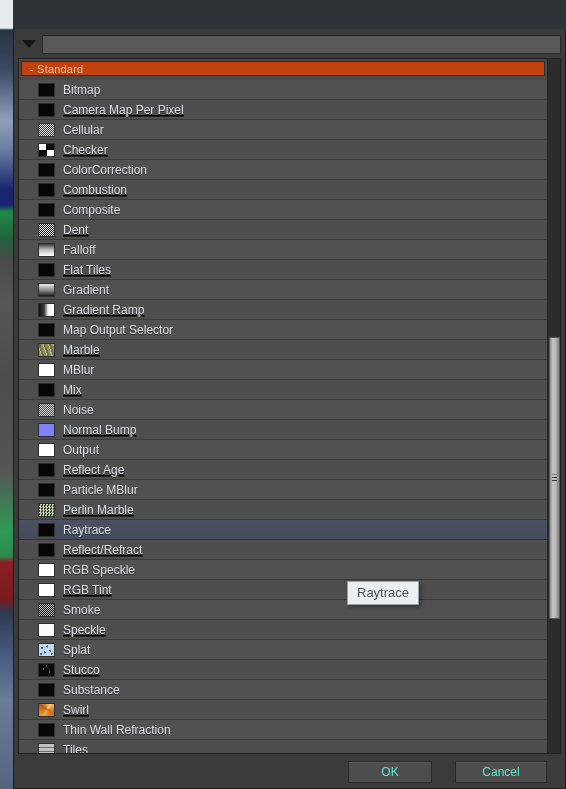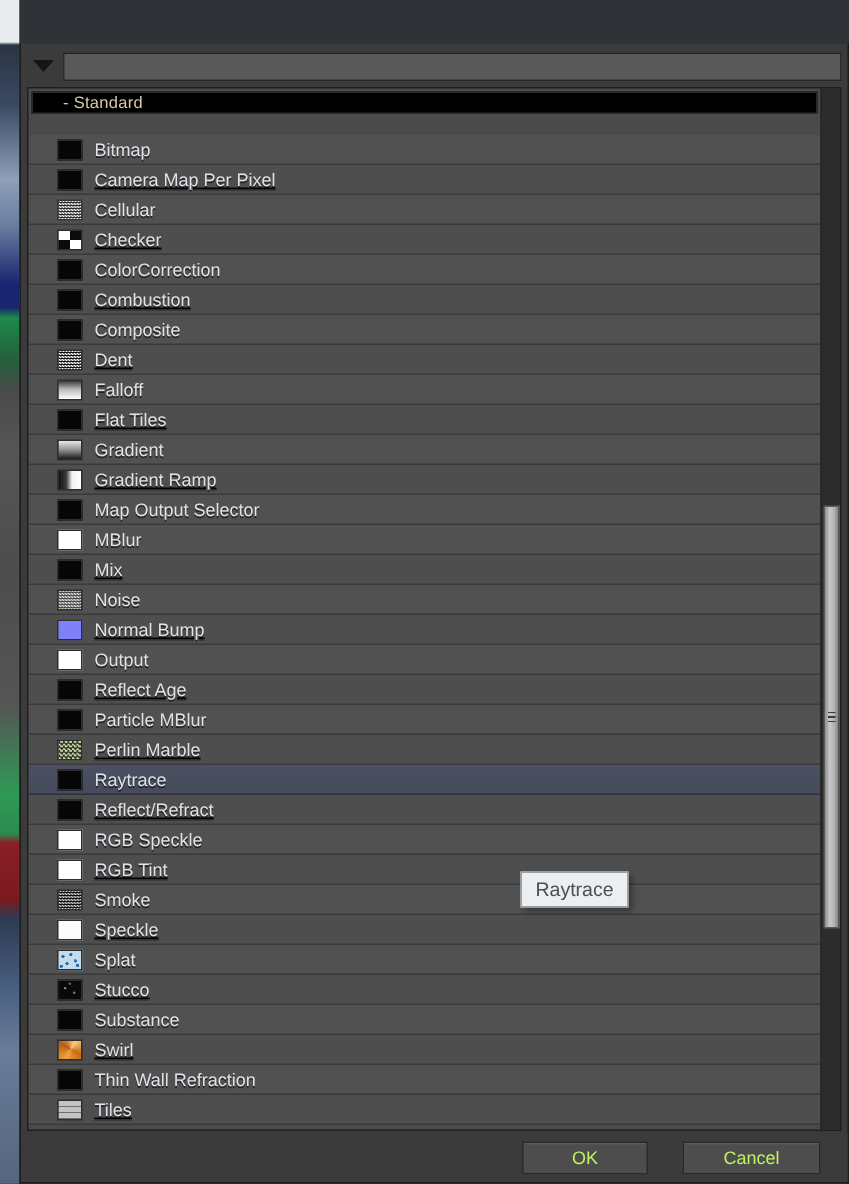--- a/index.html
+++ b/index.html
@@ -189,28 +189,28 @@
     overflow: hidden;
   }
   .list-scroll {
     position: absolute;
     left: 0; top: 0; right: 13px; bottom: 0;
     overflow: hidden;
     background: #4a4a4a;
   }
   .group-header {
     position: relative;
-    margin: 2px 2px 14px 2px;
+    margin: 2px 2px 4px 2px;
     height: 15px;
     line-height: 15px;
-    background: #000000;
+    background: #c2410c;
     border: 1px solid #2b2b2b;
     color: #dcc9a8;
     font-size: 11px;
-    padding-left: 20px;
+    padding-left: 8px;
     box-sizing: border-box;
     cursor: pointer;
     letter-spacing: 0.2px;
   }
   .rows {
     margin-top: 1px;
   }
   .row {
     position: relative;
     height: 20px;
@@ -362,21 +362,21 @@
     height: 33px;
     background: #3b3b3b;
   }
   .btn {
     position: absolute;
     top: 6px;
     height: 22px;
     background: #4d4d4d;
     border: 1px solid #2a2a2a;
     box-shadow: inset 0 1px 0 rgba(255,255,255,0.07);
-    color: #bef264;
+    color: #5eead4;
     font-size: 12px;
     font-family: "Liberation Sans", sans-serif;
     display: flex;
     align-items: center;
     justify-content: center;
     cursor: pointer;
     box-sizing: border-box;
   }
   .btn-ok     { right: 133px; width: 84px; }
   .btn-cancel { right: 18px;  width: 92px; }
@@ -449,20 +449,24 @@
               <div class="row-label">Gradient</div>
             </div>
             <div class="row alt">
               <div class="sw sw-gradramp"></div>
               <div class="row-label">Gradient Ramp</div>
             </div>
             <div class="row">
               <div class="sw sw-black"></div>
               <div class="row-label">Map Output Selector</div>
             </div>
+            <div class="row alt">
+              <div class="sw sw-marble"></div>
+              <div class="row-label">Marble</div>
+            </div>
             <div class="row">
               <div class="sw sw-white"></div>
               <div class="row-label">MBlur</div>
             </div>
             <div class="row alt">
               <div class="sw sw-black"></div>
               <div class="row-label">Mix</div>
             </div>
             <div class="row">
               <div class="sw sw-noise"></div>

